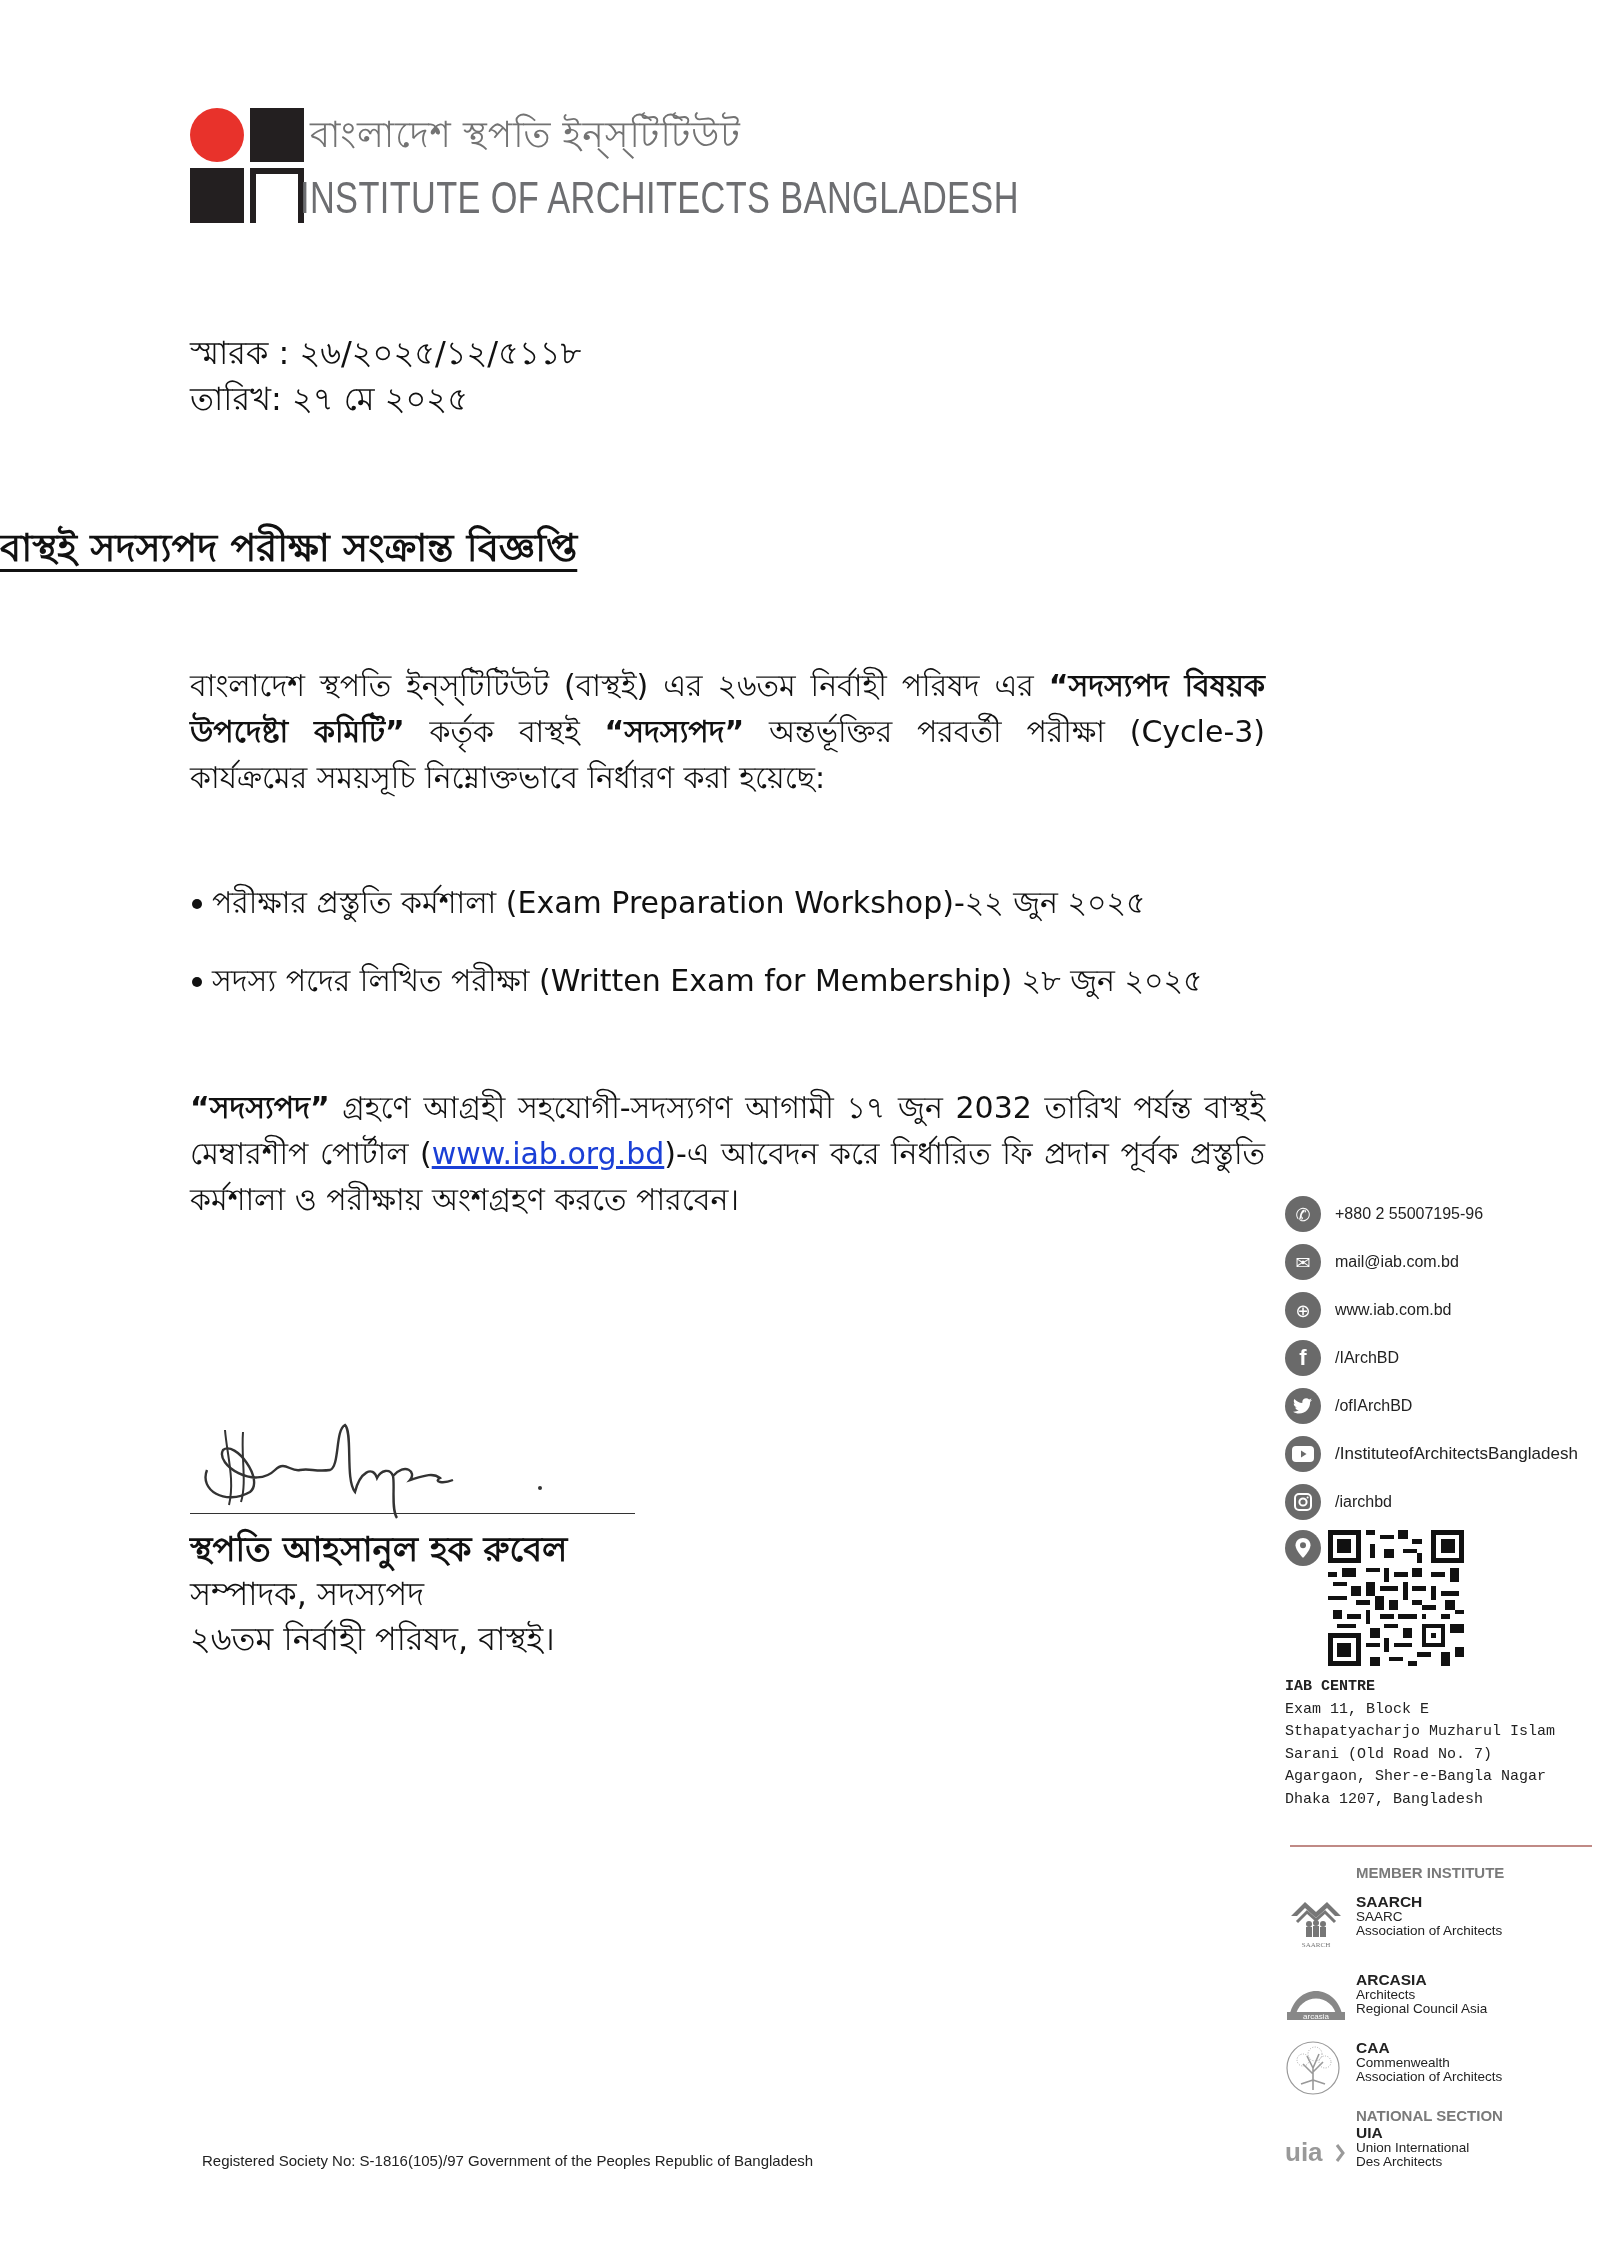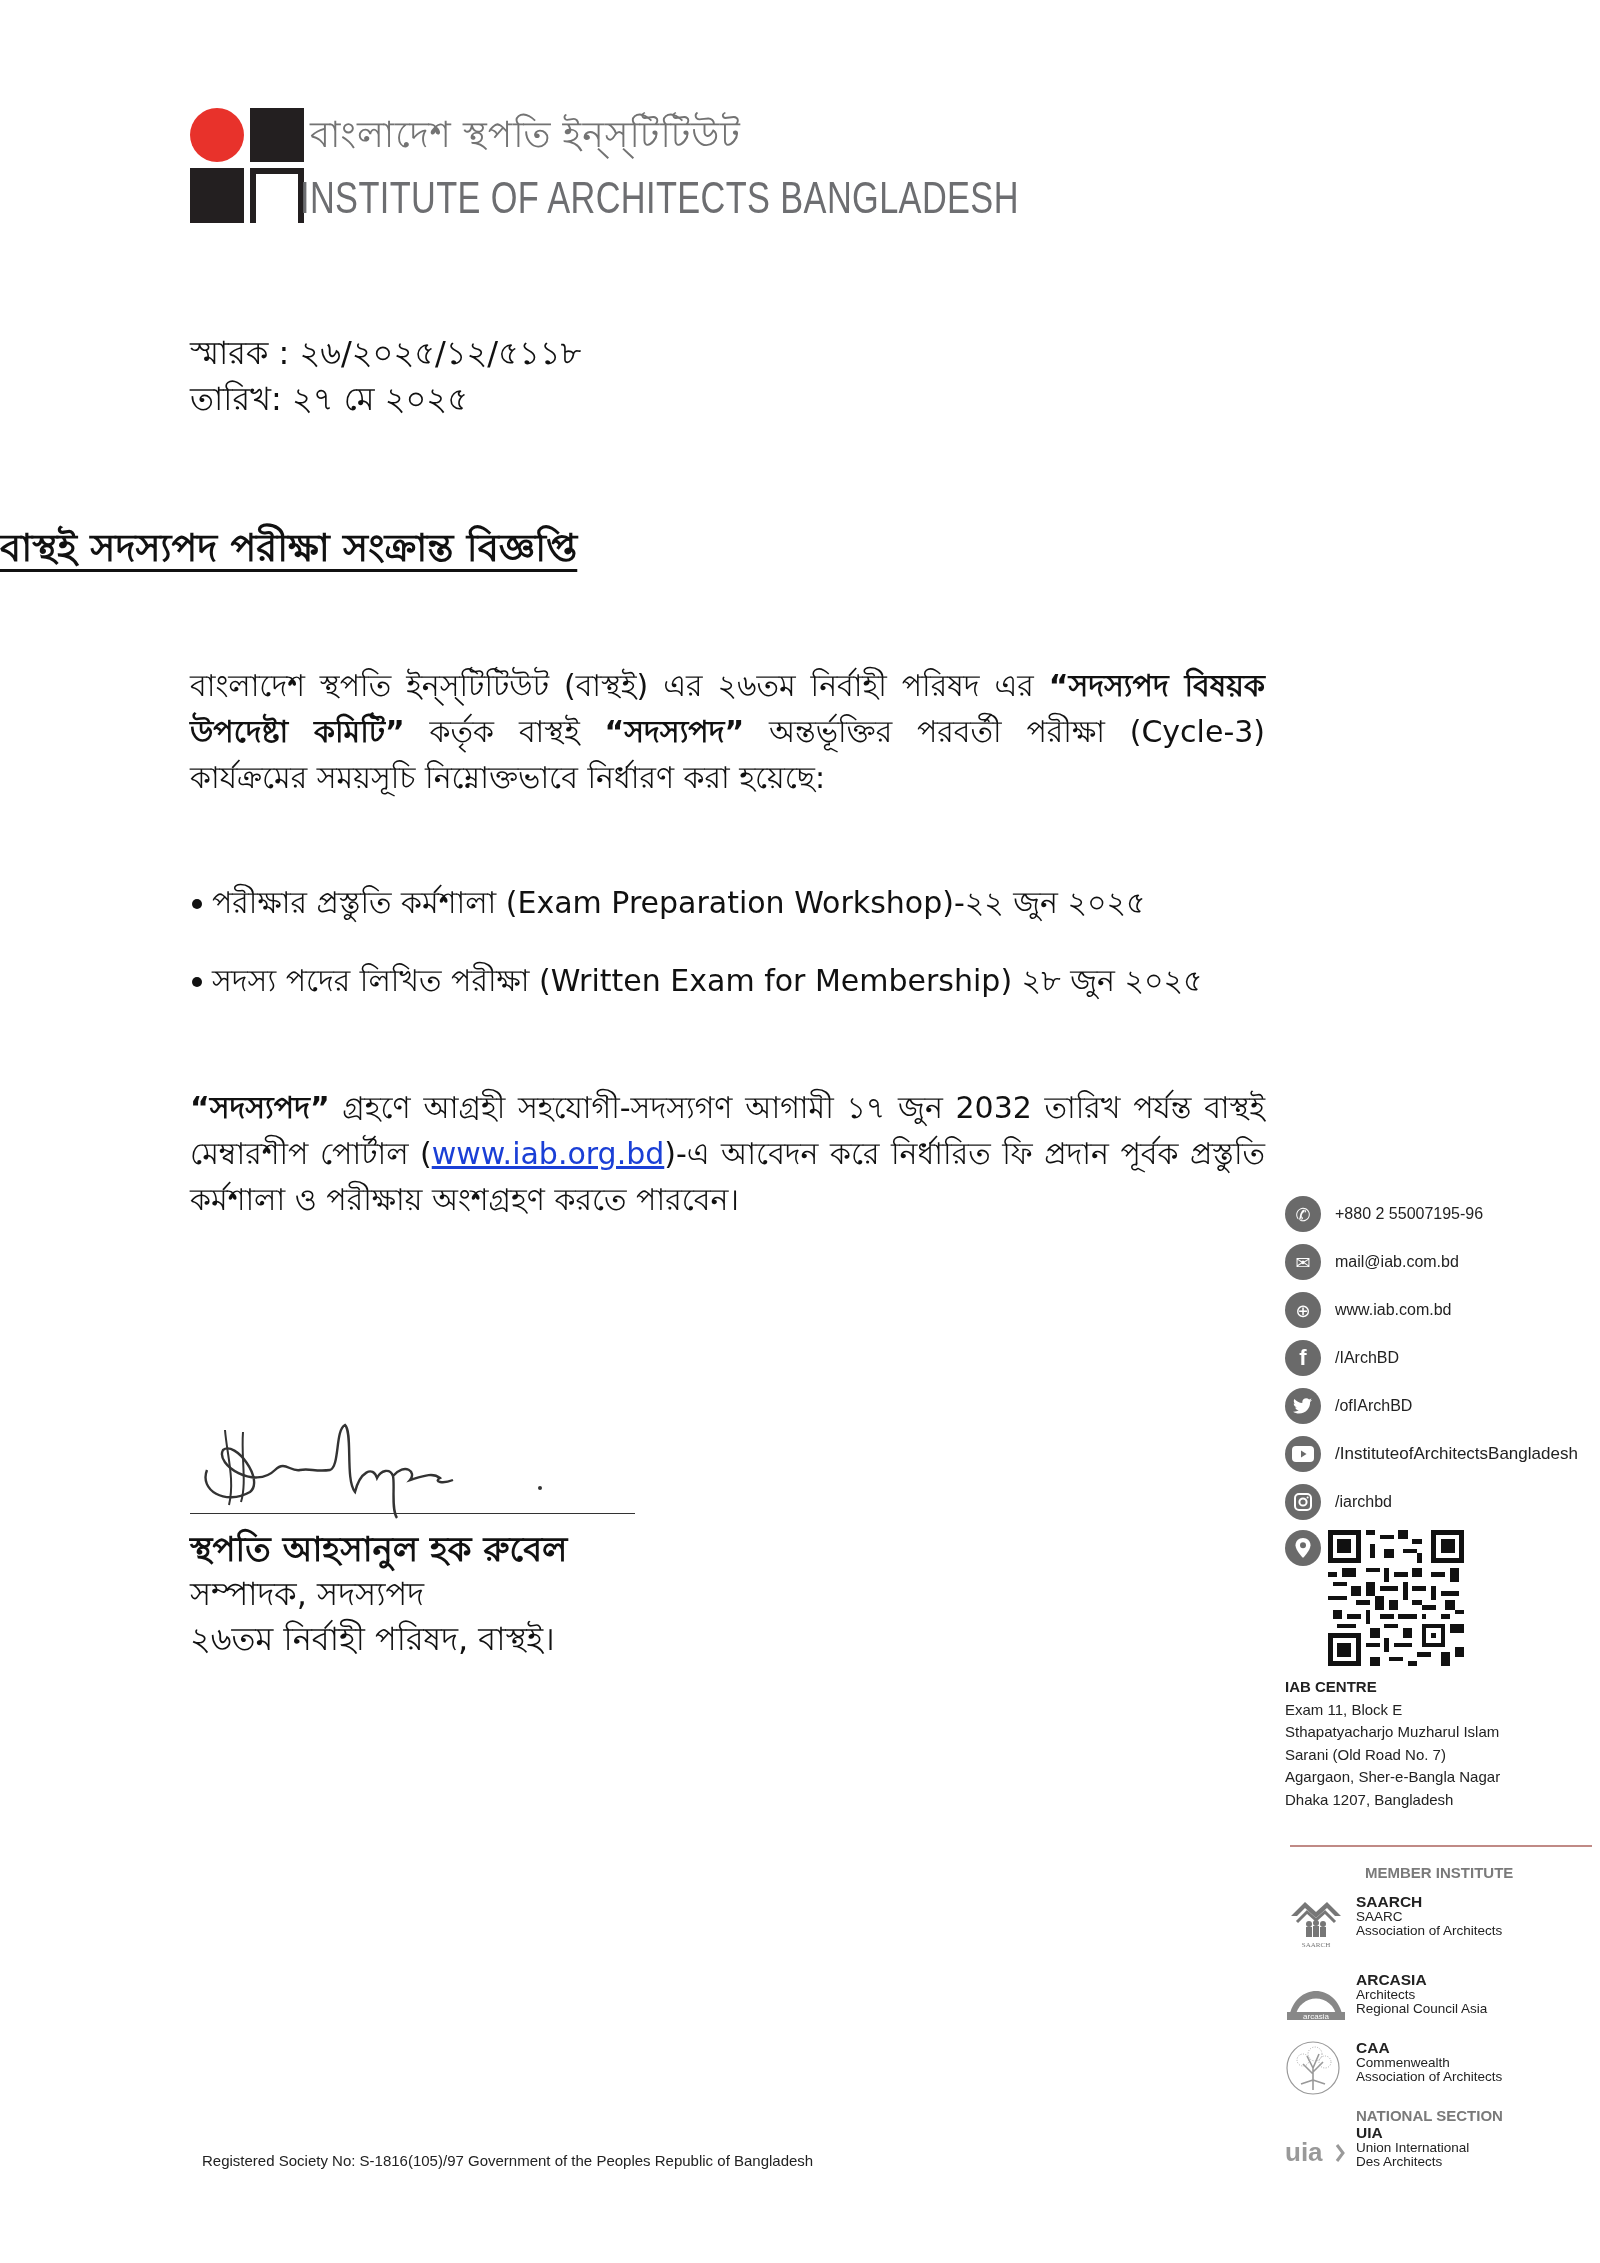--- a/index.html
+++ b/index.html
@@ -42,21 +42,21 @@
   
   .contact { position:absolute; left:1285px; top:1190px; width:310px; }
   .c-row { display:flex; align-items:center; height:48px; }
   .c-icon { width:36px; height:36px; border-radius:50%; background:#6a6a6a; color:#fff; display:flex;
             align-items:center; justify-content:center; font-size:18px; flex:none; }
   .c-text { margin-left:14px; font-size:16px; color:#222; font-family:"Liberation Sans", sans-serif; white-space:nowrap; }
   .c-text.small { font-size:17px;text-align:center; }
   .qr-row { position:absolute; left:1285px; top:1530px; }
   .qr { position:absolute; left:43px; top:0; width:136px; height:136px; }
   .address { position:absolute; left:1285px; top:1676px; font-size:15px; line-height:22.5px; color:#222;
-             font-family:Liberation Sans, sans-serif; }
+             font-family:Liberation Mono, monospace; }
   .address .hd { font-weight:bold; }
   .red-rule { position:absolute; left:1290px; top:1845px; width:302px; height:2px; background:#c08a86; }
 
   .members { position:absolute; left:1285px; top:1862px; width:310px; font-family:"Liberation Sans", sans-serif; }
   .sec-hd { position:absolute; left:71px; font-size:15px; font-weight:bold; color:#7a7a7a; white-space:nowrap; }
   .org { position:absolute; left:0; width:310px; height:60px; }
   .org .lg { position:absolute; left:0; top:0; width:62px; height:56px; color:#777; }
   .org .txt { position:absolute; left:71px; top:0; font-size:13.5px; line-height:14px; color:#222; }
   .org .txt .abbr { font-weight:bold; font-size:15.5px; line-height:16px; }
 
@@ -250,21 +250,21 @@
   <div>Exam 11, Block E</div>
   <div>Sthapatyacharjo Muzharul Islam</div>
   <div>Sarani (Old Road No. 7)</div>
   <div>Agargaon, Sher-e-Bangla Nagar</div>
   <div>Dhaka 1207, Bangladesh</div>
 </div>
 
 <div class="red-rule"></div>
 
 <div class="members">
-  <div class="sec-hd" style="top:2px;margin-left:9px;">MEMBER INSTITUTE</div>
+  <div class="sec-hd" style="top:2px;">MEMBER INSTITUTE</div>
 
   <div class="org" style="top:32px;">
     <svg class="lg" viewBox="0 0 62 56">
       <path d="M6 22 L20 8 L31 18 L42 8 L56 22 L50 22 L42 14 L31 24 L20 14 L12 22 Z" fill="#777"></path>
       <path d="M12 28 L22 18 L31 26 L40 18 L50 28" fill="none" stroke="#777" stroke-width="3"></path>
       <circle cx="24" cy="30" r="3" fill="#777"></circle>
         <rect x="21" y="33" width="6" height="10" fill="#777"></rect>
       <circle cx="31" cy="29" r="3" fill="#777"></circle>
         <rect x="28" y="32" width="6" height="11" fill="#777"></rect>
       <circle cx="38" cy="30" r="3" fill="#777"></circle>

